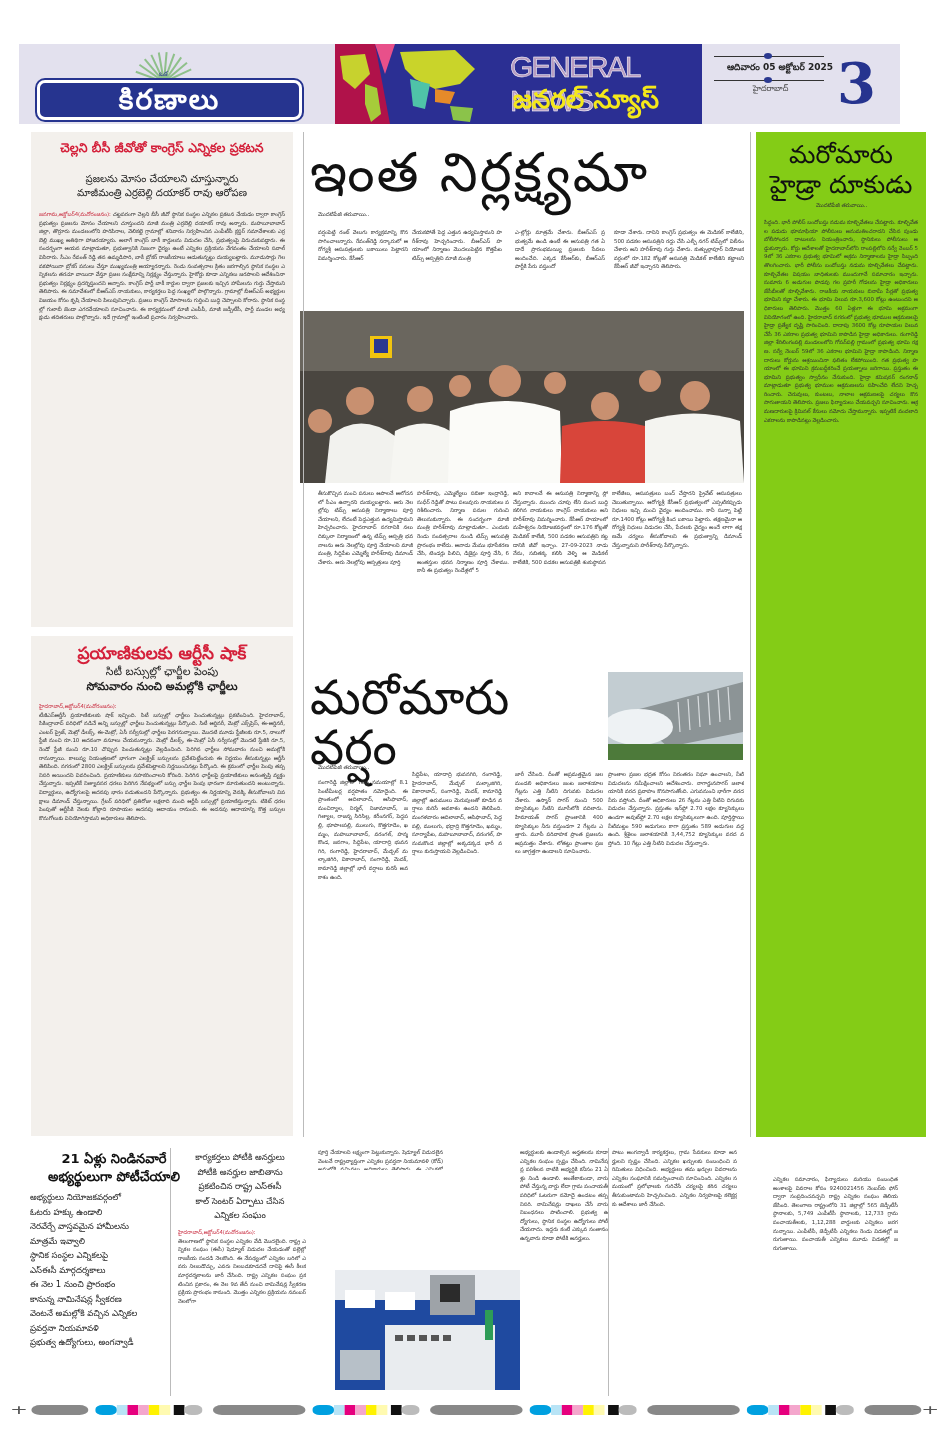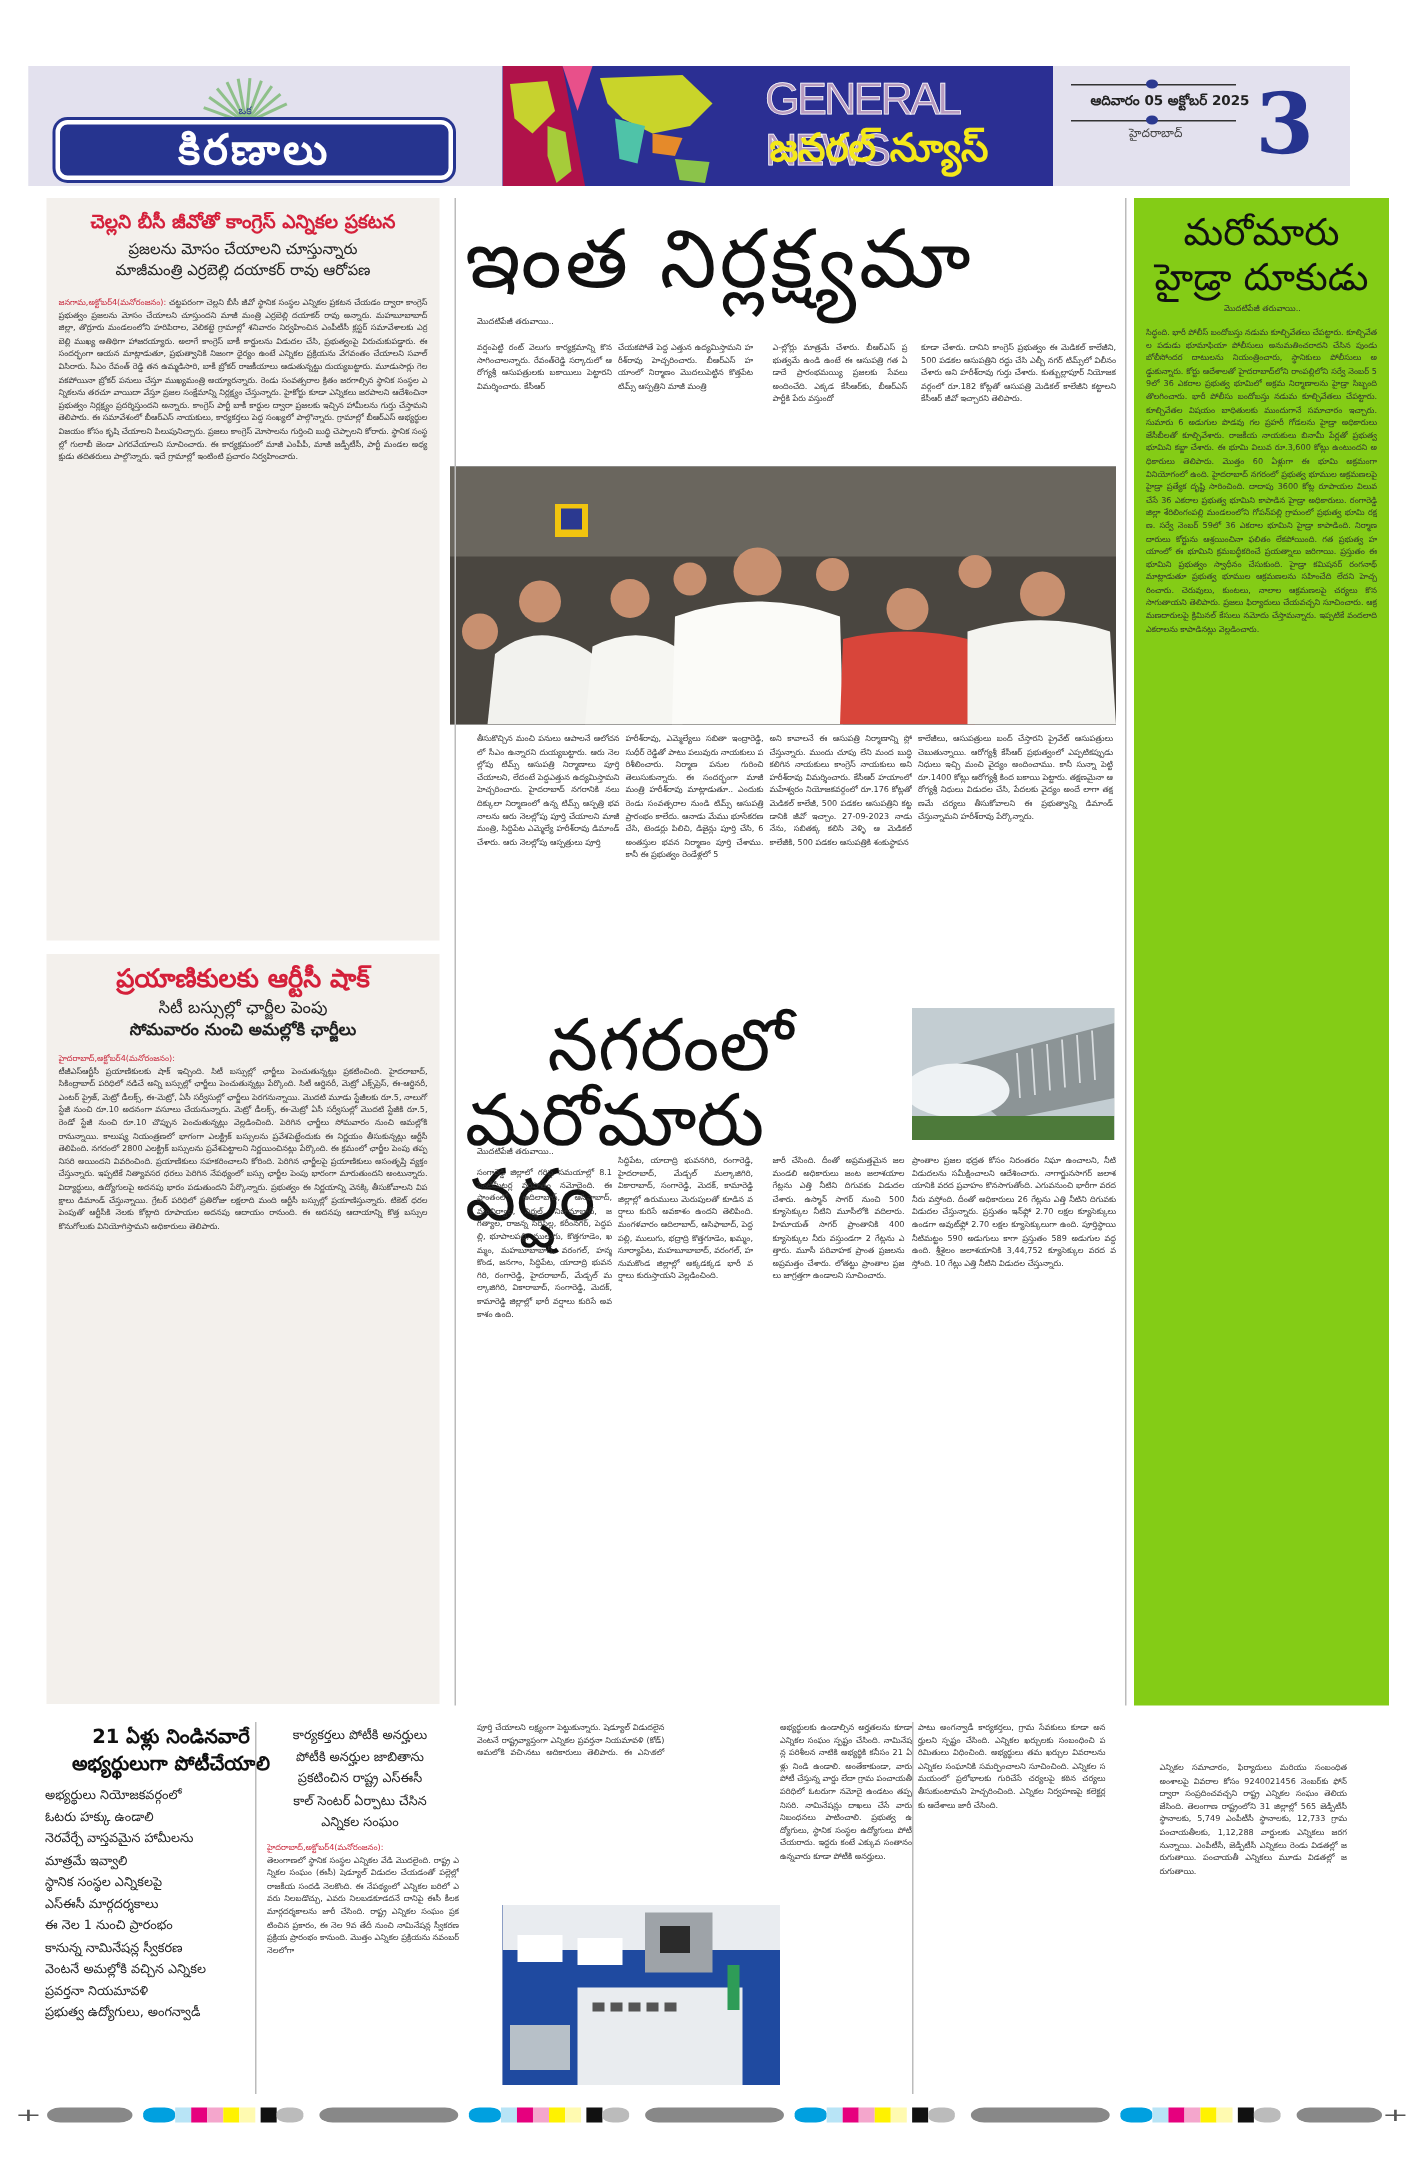--- a/index.html
+++ b/index.html
@@ -103,21 +103,21 @@
   <div class="date-dot" style="top:9px"></div>
   <div class="date-text">ఆదివారం 05 అక్టోబర్ 2025</div>
   <div class="date-line" style="top:36px"></div>
   <div class="date-dot" style="top:33px"></div>
   <div class="city-text">హైదరాబాద్</div>
   <div class="page-num">3</div>
 </div>
 
 <div class="abs left-box">
   <div class="hl-red" style="font-size:12.5px;line-height:16px">చెల్లని బీసీ జీవోతో కాంగ్రెస్ ఎన్నికల ప్రకటన</div>
-  <div class="hl-sub" style="font-size:10px;line-height:14px;margin-top:4px">ప్రజలను మోసం చేయాలని చూస్తున్నారు</div>
+  <div class="hl-sub" style="font-size:10px;line-height:14px;margin-top:16px">ప్రజలను మోసం చేయాలని చూస్తున్నారు</div>
   <div class="hl-sub" style="font-size:10px;line-height:14px">మాజీమంత్రి ఎర్రబెల్లి దయాకర్ రావు ఆరోపణ</div>
   <div class="col-text" style="margin-top:10px;height:420px">
     <span class="dateline">జనగామ,అక్టోబర్4(మనోరంజనం):</span>
     <span>చట్టపరంగా చెల్లని బీసీ జీవో స్థానిక సంస్థల ఎన్నికల ప్రకటన చేయడం ద్వారా కాంగ్రెస్ ప్రభుత్వం ప్రజలను మోసం చేయాలని చూస్తుందని మాజీ మంత్రి ఎర్రబెల్లి దయాకర్ రావు అన్నారు. మహబూబాబాద్ జిల్లా, తొర్రూరు మండలంలోని హరిపిరాల, వెలికట్టె గ్రామాల్లో శనివారం నిర్వహించిన ఎంపీటీసీ క్లస్టర్ సమావేశాలకు ఎర్రబెల్లి ముఖ్య అతిథిగా హాజరయ్యారు. అలాగే కాంగ్రెస్ బాకీ కార్డులను విడుదల చేసి, ప్రభుత్వంపై విరుచుకుపడ్డారు. ఈ సందర్భంగా ఆయన మాట్లాడుతూ, ప్రభుత్వానికి నిజంగా ధైర్యం ఉంటే ఎన్నికల ప్రక్రియను వేగవంతం చేయాలని సవాల్ విసిరారు. సీఎం రేవంత్ రెడ్డి తన ఉమ్మడిసారి, బాకీ బ్రోకర్ రాజకీయాలు ఆడుతున్నట్టు దుయ్యబట్టారు. మూడుసార్లు గెలవకపోయినా బ్రోకర్ పనులు చేస్తూ ముఖ్యమంత్రి అయ్యారన్నారు. రెండు సంవత్సరాల క్రితం జరగాల్సిన స్థానిక సంస్థల ఎన్నికలను తరచూ వాయిదా వేస్తూ ప్రజల సంక్షేమాన్ని నిర్లక్ష్యం చేస్తున్నారు. హైకోర్టు కూడా ఎన్నికలు జరపాలని ఆదేశించినా ప్రభుత్వం నిర్లక్ష్యం ప్రదర్శిస్తుందని అన్నారు. కాంగ్రెస్ పార్టీ బాకీ కార్డుల ద్వారా ప్రజలకు ఇచ్చిన హామీలను గుర్తు చేస్తామని తెలిపారు. ఈ సమావేశంలో బీఆర్ఎస్ నాయకులు, కార్యకర్తలు పెద్ద సంఖ్యలో పాల్గొన్నారు. గ్రామాల్లో బీఆర్ఎస్ అభ్యర్థుల విజయం కోసం కృషి చేయాలని పిలుపునిచ్చారు. ప్రజలు కాంగ్రెస్ మోసాలను గుర్తించి బుద్ధి చెప్పాలని కోరారు. స్థానిక సంస్థల్లో గులాబీ జెండా ఎగరవేయాలని సూచించారు. ఈ కార్యక్రమంలో మాజీ ఎంపీపీ, మాజీ జడ్పీటీసీ, పార్టీ మండల అధ్యక్షుడు తదితరులు పాల్గొన్నారు. ఇదే గ్రామాల్లో ఇంటింటి ప్రచారం నిర్వహించారు.</span>
   </div>
 </div>
 
 <div class="abs left-box2">
   <div class="hl-red" style="font-size:17px;line-height:22px">ప్రయాణికులకు ఆర్టీసీ షాక్</div>
   <div class="hl-sub" style="font-size:11px;line-height:15px">సిటీ బస్సుల్లో ఛార్జీల పెంపు</div>
@@ -169,21 +169,20 @@
 <div class="abs right-box">
   <div class="right-hl">
     <div>మరోమారు</div>
     <div>హైడ్రా దూకుడు</div>
   </div>
   <div class="cont" style="position:absolute;left:60px;top:70px">మొదటిపేజీ తరువాయి..</div>
   <div class="col-text" style="position:absolute;left:8px;top:86px;width:154px;height:910px">సిద్ధంది. భారీ పోలీస్ బందోబస్తు నడుమ కూల్చివేతలు చేపట్టారు. కూల్చివేతల పడుడు భూమాఫియా పోలీసులు అనుమతించరాదని చేసిన పుండు బోలీసోందర దాటులను నియంత్రించారు, స్థానికులు పోలీసులు అడ్డుకున్నారు. కోర్టు ఆదేశాలతో హైదరాబాద్‌లోని రాంపల్లిలోని సర్వే నెంబర్ 59లో 36 ఎకరాల ప్రభుత్వ భూమిలో అక్రమ నిర్మాణాలను హైడ్రా సిబ్బంది తొలగించారు. భారీ పోలీసు బందోబస్తు నడుమ కూల్చివేతలు చేపట్టారు. కూల్చివేతల విషయం బాధితులకు ముందుగానే సమాచారం ఇచ్చారు. సుమారు 6 అడుగుల పొడవు గల ప్రహరీ గోడలను హైడ్రా అధికారులు జేసీబీలతో కూల్చివేశారు. రాజకీయ నాయకులు బినామీ పేర్లతో ప్రభుత్వ భూమిని కబ్జా చేశారు. ఈ భూమి విలువ రూ.3,600 కోట్లు ఉంటుందని అధికారులు తెలిపారు. మొత్తం 60 ఏళ్లుగా ఈ భూమి అక్రమంగా వినియోగంలో ఉంది. హైదరాబాద్ నగరంలో ప్రభుత్వ భూముల ఆక్రమణలపై హైడ్రా ప్రత్యేక దృష్టి సారించింది. దాదాపు 3600 కోట్ల రూపాయల విలువ చేసే 36 ఎకరాల ప్రభుత్వ భూమిని కాపాడిన హైడ్రా అధికారులు. రంగారెడ్డి జిల్లా శేరిలింగంపల్లి మండలంలోని గోపన్‌పల్లి గ్రామంలో ప్రభుత్వ భూమి రక్షణ. సర్వే నెంబర్ 59లో 36 ఎకరాల భూమిని హైడ్రా కాపాడింది. నిర్మాణదారులు కోర్టును ఆశ్రయించినా ఫలితం లేకపోయింది. గత ప్రభుత్వ హయాంలో ఈ భూమిని క్రమబద్ధీకరించే ప్రయత్నాలు జరిగాయి. ప్రస్తుతం ఈ భూమిని ప్రభుత్వం స్వాధీనం చేసుకుంది. హైడ్రా కమిషనర్ రంగనాథ్ మాట్లాడుతూ ప్రభుత్వ భూముల ఆక్రమణలను సహించేది లేదని హెచ్చరించారు. చెరువులు, కుంటలు, నాలాల ఆక్రమణలపై చర్యలు కొనసాగుతాయని తెలిపారు. ప్రజలు ఫిర్యాదులు చేయవచ్చని సూచించారు. ఆక్రమణదారులపై క్రిమినల్ కేసులు నమోదు చేస్తామన్నారు. ఇప్పటికే వందలాది ఎకరాలను కాపాడినట్లు వెల్లడించారు.</div>
 </div>
 
 <div class="abs nagaram-hl">
-  <div style="padding-left:55px">నగరంలో</div>
   <div>మరోమారు వర్షం</div>
 </div>
 <div class="abs photo-dam">
   <svg width="135" height="88" viewBox="0 0 135 88">
     <rect width="135" height="88" fill="#c3cdd2"></rect>
     <polygon points="20,40 135,10 135,60 60,75" fill="#8c9496"></polygon>
     <g stroke="#d9dde0" stroke-width="1.2">
       <line x1="70" y1="30" x2="72" y2="60"></line>
         <line x1="80" y1="27" x2="82" y2="58"></line>
       <line x1="90" y1="24" x2="92" y2="55"></line>

